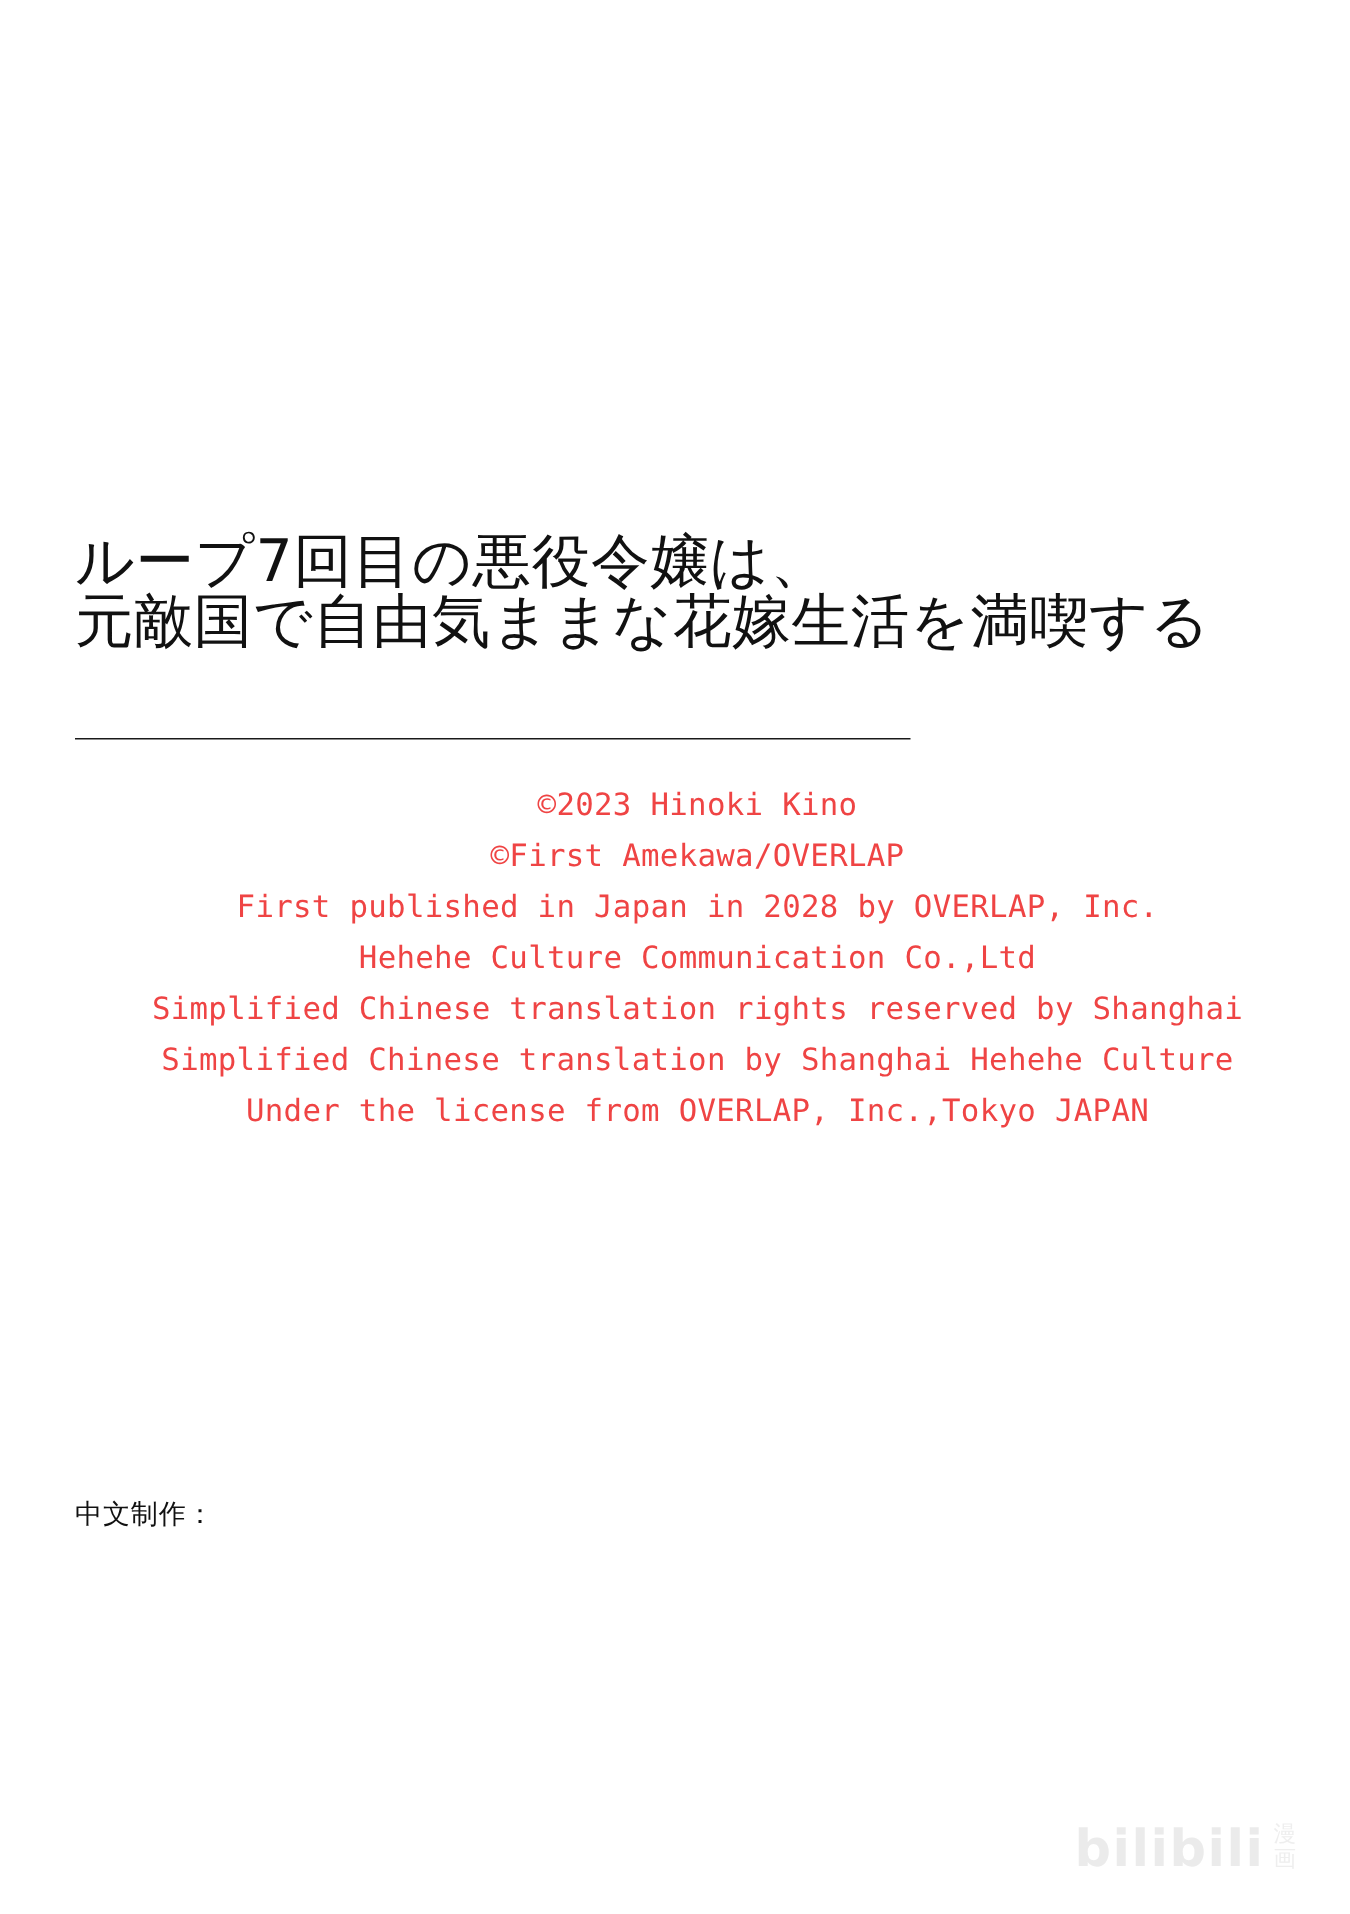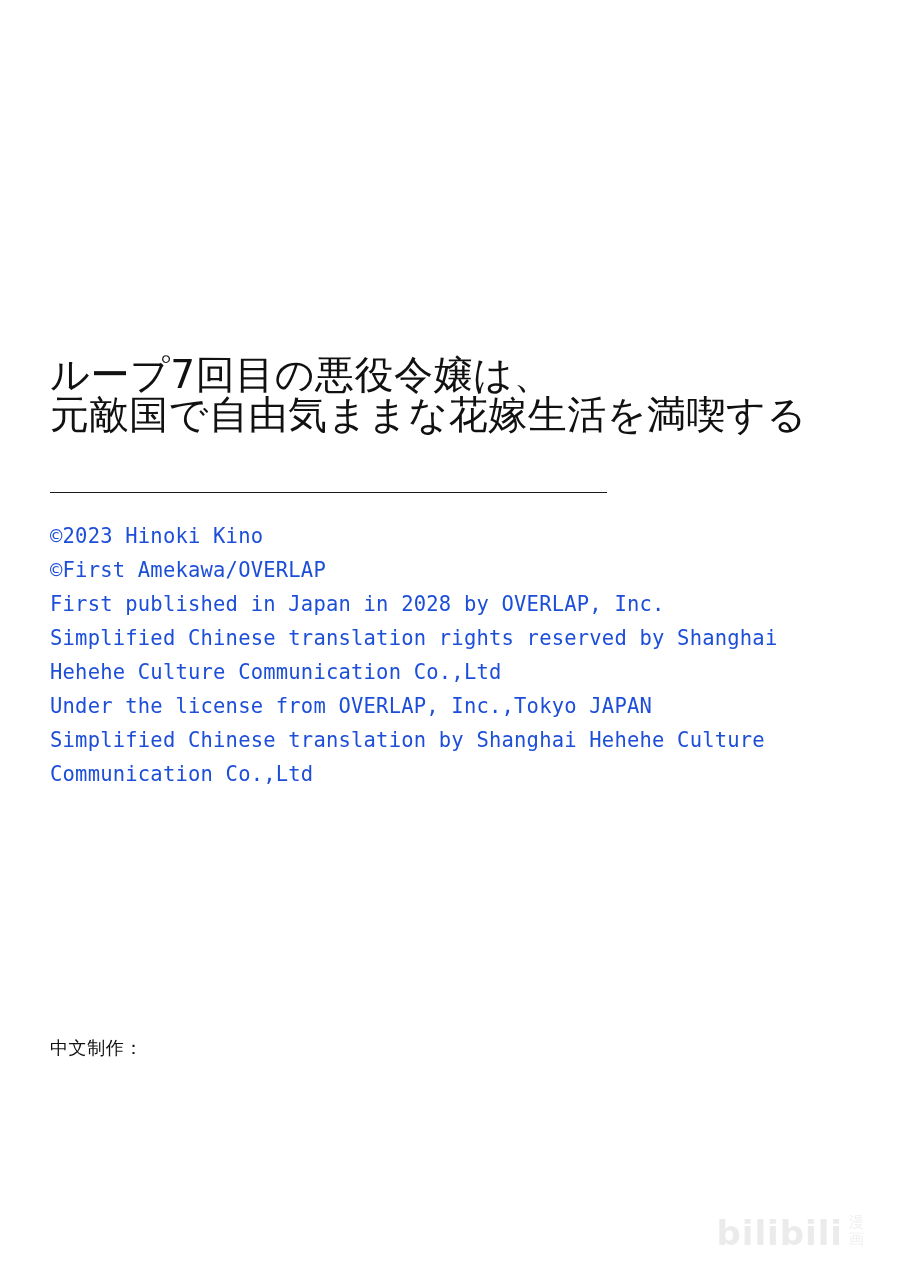--- a/index.html
+++ b/index.html
@@ -56,29 +56,30 @@
     left: 50px;
     top: 519px;
     width: 830px;
   }
   .credits p {
     margin: 0;
     font-family: "DejaVu Sans Mono", monospace;
     font-size: 20.5px;
     line-height: 34px;
     letter-spacing: 0.2px;
-    color: #1d4ed8;
+    color: #ef4444;
     white-space: nowrap;
+    text-align: center;
   }
 
   
   .production {
     position: absolute;
     left: 50px;
-    top: 1030px;
+    top: 992px;
     width: 600px;
   }
   .production p {
     margin: 0;
     font-family: "DejaVu Sans", sans-serif;
     font-size: 18px;
     line-height: 35px;
     letter-spacing: 0.6px;
     color: #111111;
     white-space: nowrap;
@@ -124,25 +125,24 @@
     <div class="title-line">ループ7回目の悪役令嬢は、</div>
     <div class="title-line">元敵国で自由気ままな花嫁生活を満喫する</div>
   </div>
 
   <div class="divider"></div>
 
   <div class="credits">
     <p>©2023 Hinoki Kino</p>
     <p>©First Amekawa/OVERLAP</p>
     <p>First published in Japan in 2028 by OVERLAP, Inc.</p>
+    <p>Hehehe Culture Communication Co.,Ltd</p>
     <p>Simplified Chinese translation rights reserved by Shanghai</p>
-    <p>Hehehe Culture Communication Co.,Ltd</p>
+    <p>Simplified Chinese translation by Shanghai Hehehe Culture</p>
     <p>Under the license from OVERLAP, Inc.,Tokyo JAPAN</p>
-    <p>Simplified Chinese translation by Shanghai Hehehe Culture</p>
-    <p>Communication Co.,Ltd</p>
   </div>
 
   <div class="production">
     <p>中文制作：</p>
   </div>
 
   <div class="watermark">
     <div class="wm-main">bilibili</div>
     <div class="wm-sub">
       <span>漫</span>

